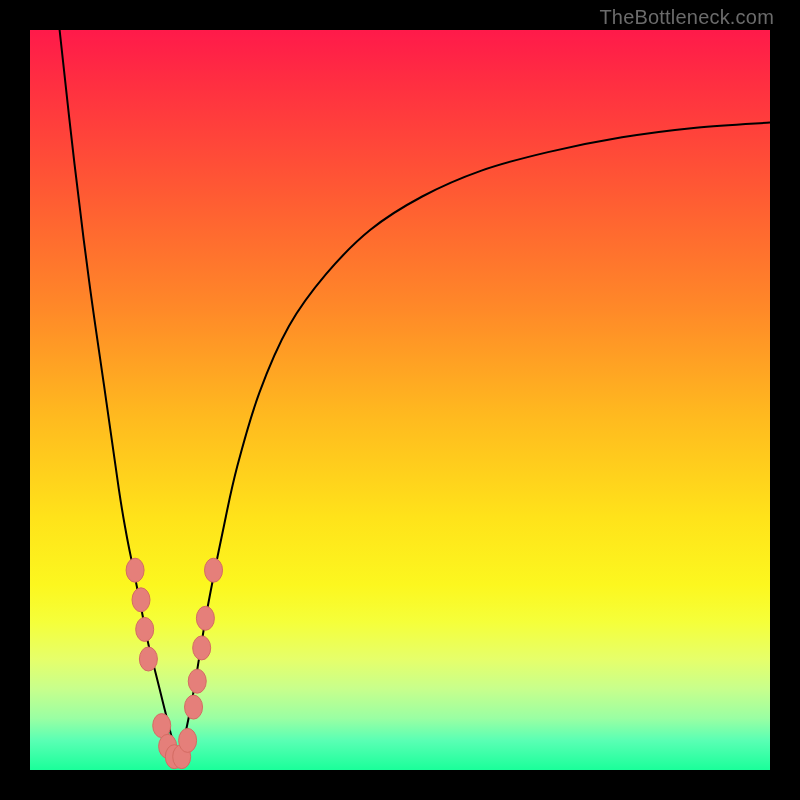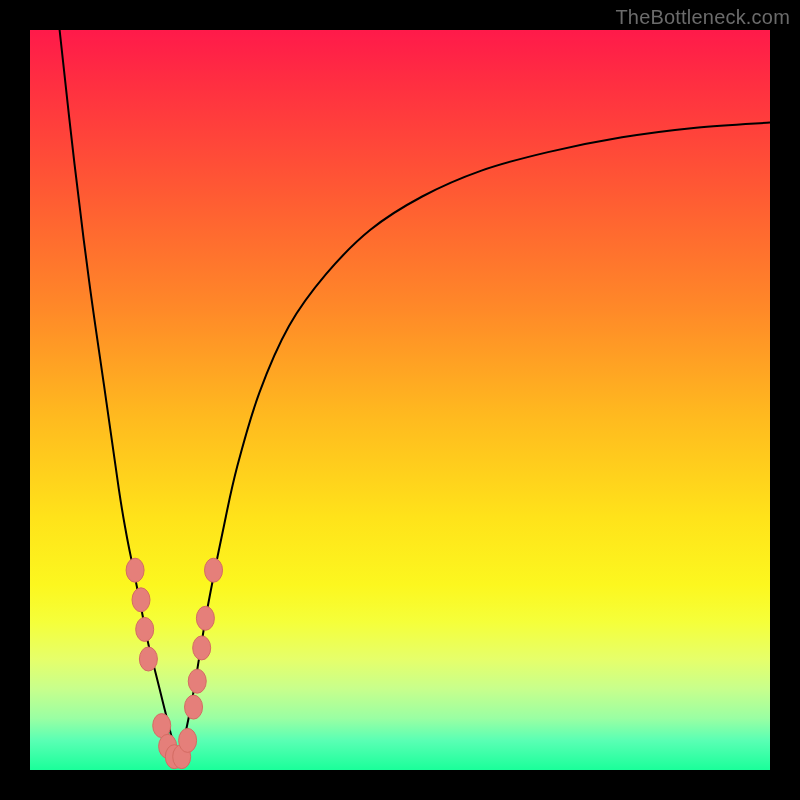--- a/index.html
+++ b/index.html
@@ -54,21 +54,21 @@
     stroke-width: 2;
   }
   .marker {
     fill: #e57f7a;
     stroke: #d46b62;
     stroke-width: 1;
   }
   .watermark {
     position: absolute;
     top: 6px;
-    right: 10px;
+    right: 26px;
     color: #6b6b6b;
     font-size: 20px;
     font-weight: 500;
     letter-spacing: 0.2px;
     user-select: none;
   }
 </style>
 </head>
 <body>
 

